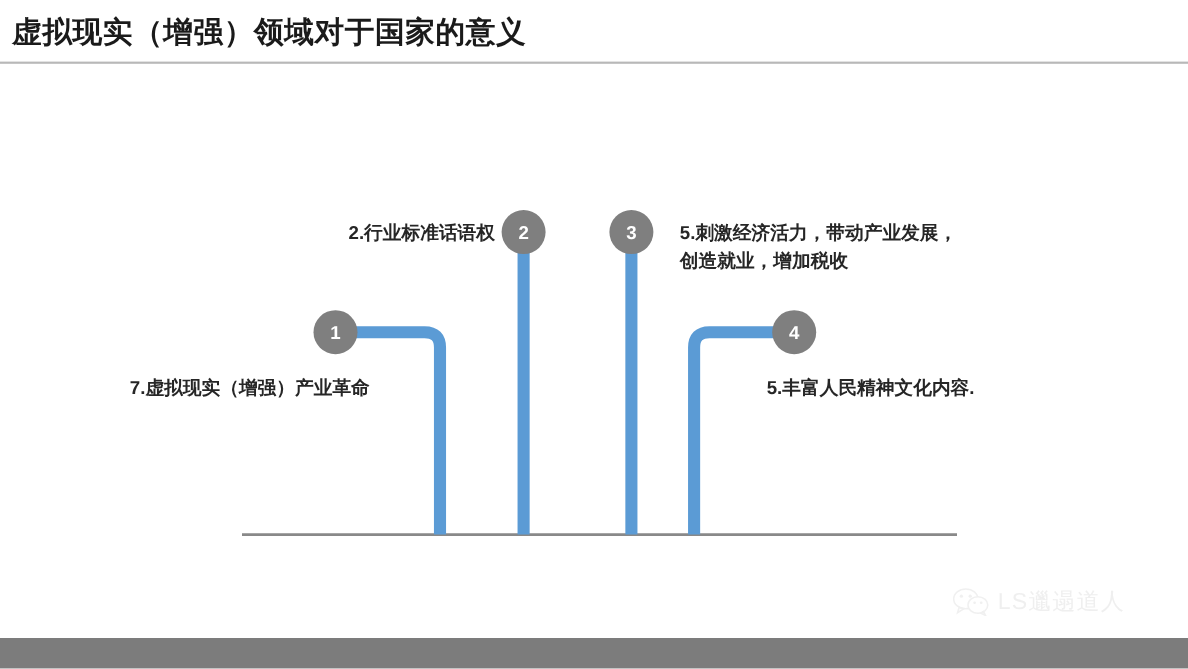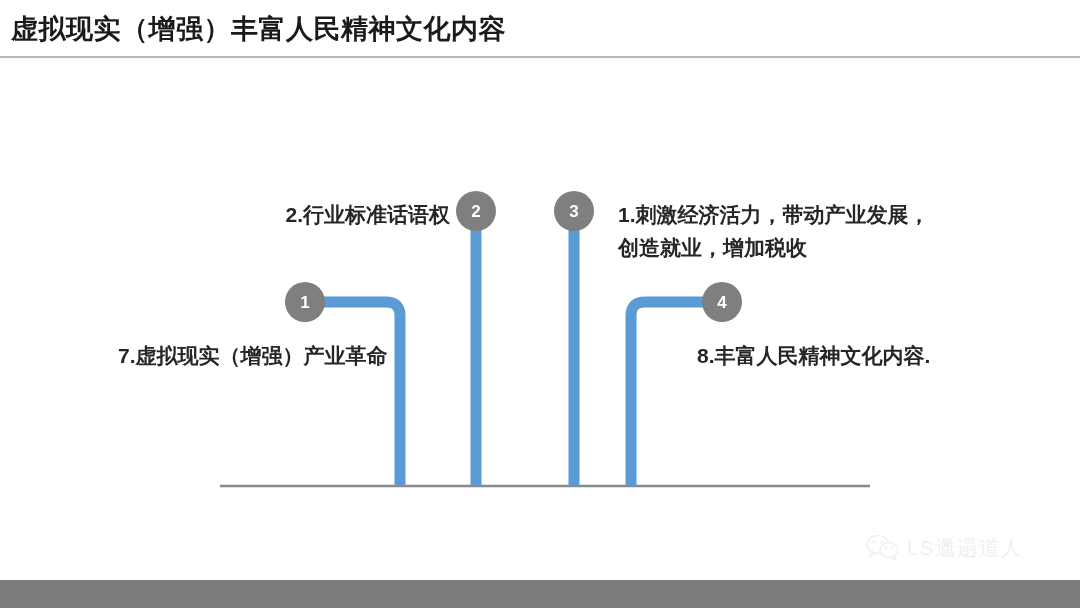--- a/index.html
+++ b/index.html
@@ -76,21 +76,21 @@
     line-height: 1;
   }
   #node-circle-1 { left: 285px; top: 225px; }
   #node-circle-2 { left: 456px; top: 134px; }
   #node-circle-3 { left: 554px; top: 134px; }
   #node-circle-4 { left: 702px; top: 225px; }
 
   
   .node-label {
     position: absolute;
-    font-size: 21px;
+    font-size: 17px;
     font-weight: bold;
     color: #262626;
     line-height: 1.55;
     white-space: pre-line;
   }
   #node-label-1 {
     left: 118px;
     top: 283px;
     width: 300px;
     text-align: left;
@@ -144,21 +144,21 @@
     height: 28px;
     background: #7c7c7c;
   }
 </style>
 </head>
 <body>
 
 <div id="slide">
 
   <div id="title-bar">
-    <div id="slide-title">虚拟现实（增强）丰富人民精神文化内容</div>
+    <div id="slide-title">虚拟现实（增强）领域对于国家的意义</div>
     <div id="title-rule"></div>
   </div>
 
   <div id="diagram">
 
     <svg id="diagram-svg" width="1080" height="523">
 
       <line x1="220" y1="429" x2="870" y2="429" stroke="#898989" stroke-width="2.5"></line>
 
       <path d="M 305 245 H 386 Q 400 245 400 259 V 429" fill="none" stroke="#5b9bd5" stroke-width="11" stroke-linecap="butt"></path>
@@ -178,23 +178,23 @@
     </div>
     <div id="node-circle-3" class="node-circle">
       <span>3</span>
     </div>
     <div id="node-circle-4" class="node-circle">
       <span>4</span>
     </div>
 
     <div id="node-label-1" class="node-label">7.虚拟现实（增强）产业革命</div>
     <div id="node-label-2" class="node-label">2.行业标准话语权</div>
-    <div id="node-label-3" class="node-label">1.刺激经济活力，带动产业发展，
+    <div id="node-label-3" class="node-label">5.刺激经济活力，带动产业发展，
 创造就业，增加税收</div>
-    <div id="node-label-4" class="node-label">8.丰富人民精神文化内容.</div>
+    <div id="node-label-4" class="node-label">5.丰富人民精神文化内容.</div>
   </div>
 
   <div id="watermark">
     <svg id="watermark-icon" width="34" height="26" viewBox="0 0 34 26">
       <ellipse cx="12" cy="10.5" rx="11" ry="9" fill="none" stroke="#e4e4e4" stroke-width="1.4"></ellipse>
       <path d="M 6 18 L 4.5 23 L 10 19.5 Z" fill="none" stroke="#e4e4e4" stroke-width="1.4"></path>
       <circle cx="8" cy="8" r="1.5" fill="#e4e4e4"></circle>
       <circle cx="16" cy="8" r="1.5" fill="#e4e4e4"></circle>
       <ellipse cx="23" cy="16" rx="9" ry="7.5" fill="#ffffff" stroke="#e4e4e4" stroke-width="1.4"></ellipse>
       <path d="M 28 22 L 30 25.5 L 25.5 23.5 Z" fill="#ffffff" stroke="#e4e4e4" stroke-width="1.4"></path>

